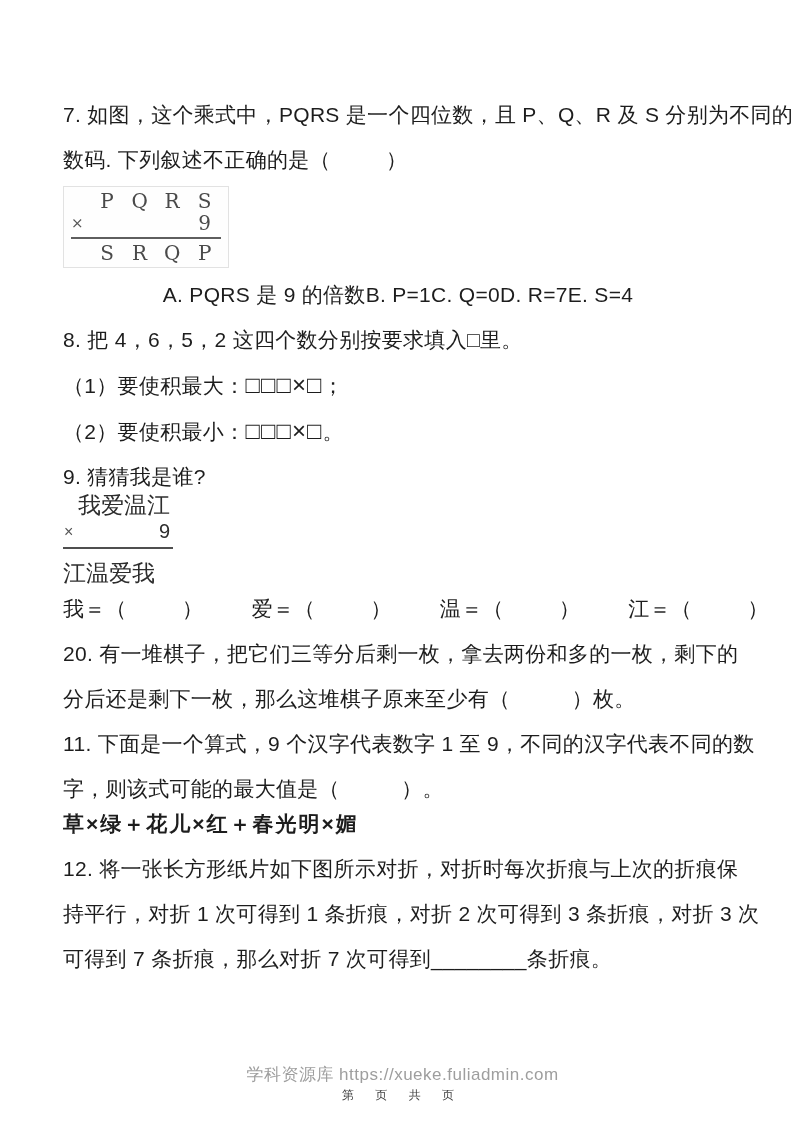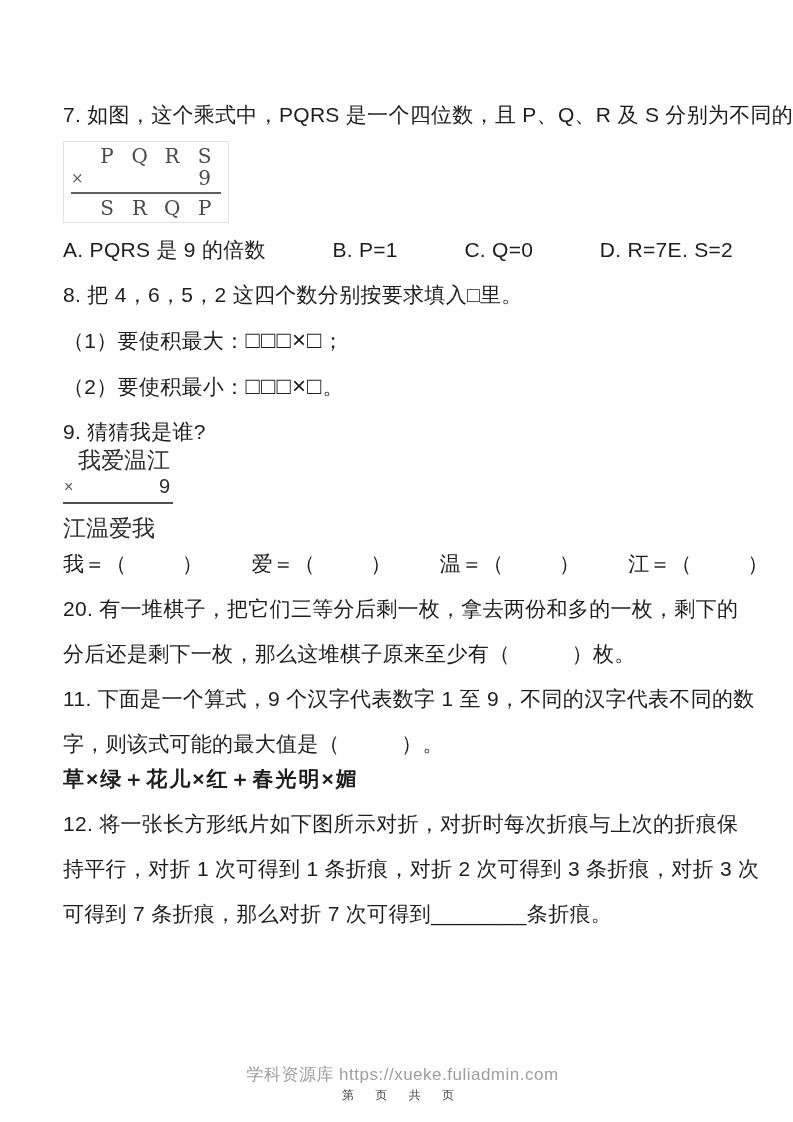--- a/index.html
+++ b/index.html
@@ -33,21 +33,21 @@
     font-size:20px;
     color:#4a4a4a;
   }
   .fig1-top { border-bottom:2px solid #5e5e5e; padding-bottom:3px; }
   .fig1-row { display:flex; align-items:center; height:22px; }
   .fig1-sign { width:20px; font-size:15px; color:#555; }
   .fig1-cell { width:33px; text-align:center; }
   .fig1-result { margin-top:3px; }
 
   
-  .options { display:flex; justify-content:space-between; margin-top:4px; }
+  .options { display:flex; justify-content:center; margin-top:4px; }
   .options .line { line-height:45px; }
 
   
   .fig2 {
     width:110px;
     margin-top:-6px;
     font-size:23px;
     line-height:25px;
     color:#2d2d2d;
   }
@@ -70,20 +70,21 @@
   .watermark { font-size:17px; color:#9e9e9e; letter-spacing:0.5px; }
   .pagelabel { font-size:12px; color:#3f3f3f; letter-spacing:9px; margin-top:1px; }
 </style>
 </head>
 <body>
 
 <div class="page">
   <div class="content">
 
     <div class="line">7. 如图，这个乘式中，PQRS 是一个四位数，且 P、Q、R 及 S 分别为不同的</div>
+    <div class="line">数码. 下列叙述不正确的是（         ）</div>
 
     <div class="fig1">
       <div class="fig1-top">
         <div class="fig1-row">
           <span class="fig1-sign"></span>
           <span class="fig1-cell">P</span>
           <span class="fig1-cell">Q</span>
           <span class="fig1-cell">R</span>
           <span class="fig1-cell">S</span>
         </div>
@@ -101,21 +102,21 @@
         <span class="fig1-cell">R</span>
         <span class="fig1-cell">Q</span>
         <span class="fig1-cell">P</span>
       </div>
     </div>
 
     <div class="options">
       <span class="line">A. PQRS 是 9 的倍数</span>
       <span class="line">B. P=1</span>
       <span class="line">C. Q=0</span>
-      <span class="line">D. R=7E. S=2</span>
+      <span class="line">D. R=7E. S=4</span>
     </div>
 
     <div class="line">8. 把 4，6，5，2 这四个数分别按要求填入□里。</div>
     <div class="line"><span>（1）要使积最大：</span><span class="boxes">□□□×□</span><span>；</span></div>
     <div class="line"><span>（2）要使积最小：</span><span class="boxes">□□□×□</span><span>。</span></div>
 
     <div class="line">9. 猜猜我是谁?</div>
 
     <div class="fig2">
       <div class="fig2-top">我爱温江</div>

